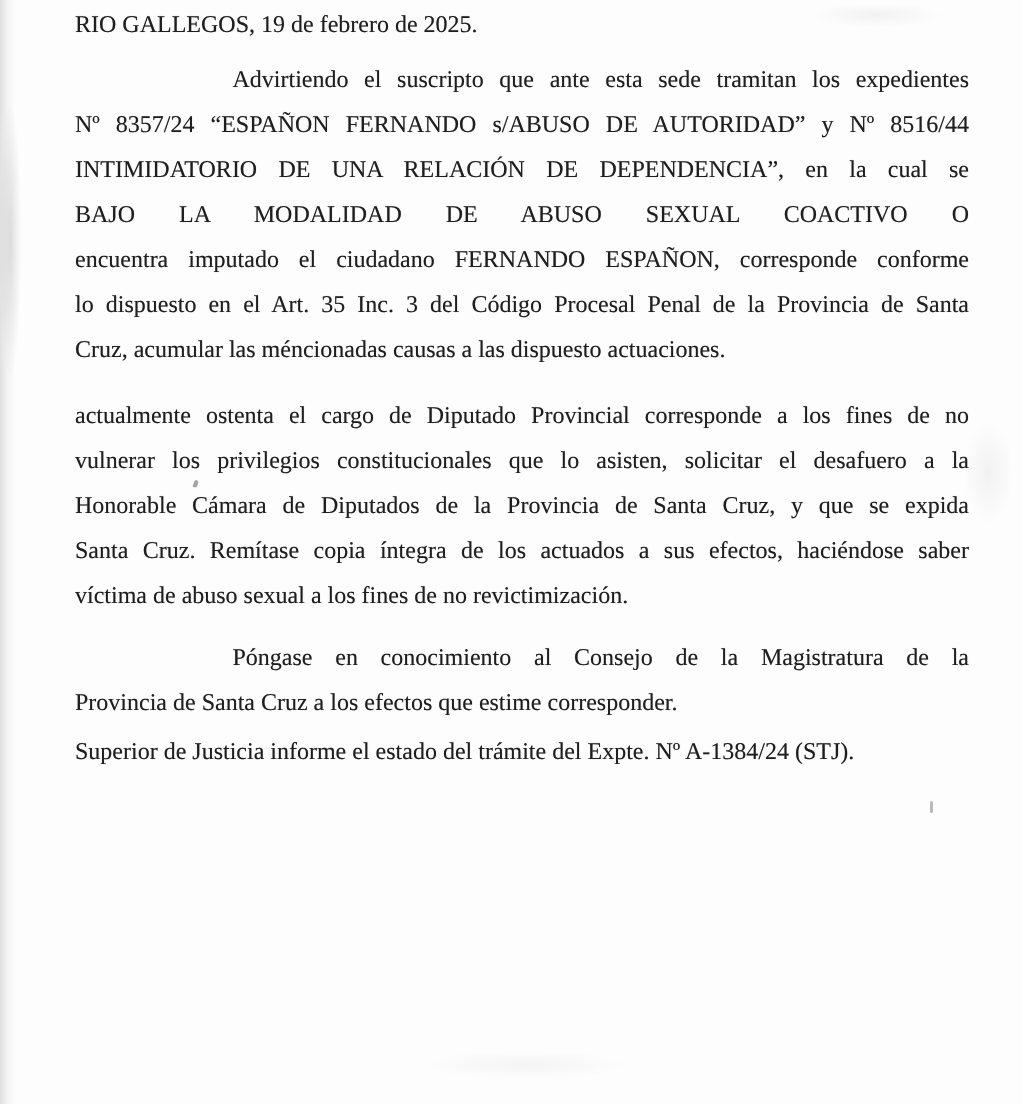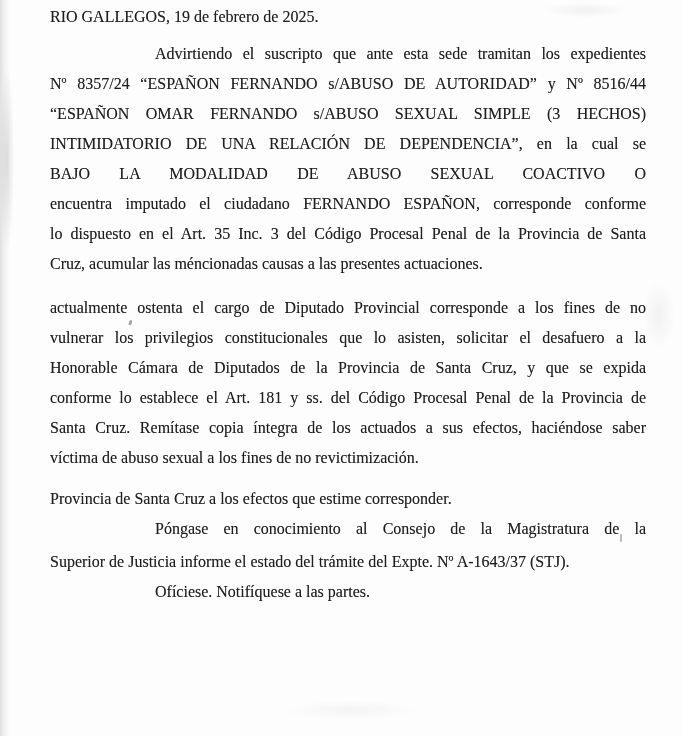--- a/index.html
+++ b/index.html
@@ -84,39 +84,34 @@
   <div class="speck speck-1"></div>
   <div class="speck speck-2"></div>
 
   <div class="doc">
       <div class="para para-1">
         <div class="line">RIO GALLEGOS, 19 de febrero de 2025.</div>
       </div>
       <div class="para para-2">
         <div class="line just first">Advirtiendo el suscripto que ante esta sede tramitan los expedientes</div>
         <div class="line just">Nº 8357/24 “ESPAÑON FERNANDO s/ABUSO DE AUTORIDAD” y Nº 8516/44</div>
-        <div class="line just">“ESPAÑON OMAR FERNANDO s/ABUSO SEXUAL SIMPLE (3 HECHOS)</div>
         <div class="line just">INTIMIDATORIO DE UNA RELACIÓN DE DEPENDENCIA”, en la cual se</div>
         <div class="line just">BAJO LA MODALIDAD DE ABUSO SEXUAL COACTIVO O</div>
         <div class="line just">encuentra imputado el ciudadano FERNANDO ESPAÑON, corresponde conforme</div>
         <div class="line just">lo dispuesto en el Art. 35 Inc. 3 del Código Procesal Penal de la Provincia de Santa</div>
-        <div class="line">Cruz, acumular las méncionadas causas a las presentes actuaciones.</div>
+        <div class="line">Cruz, acumular las méncionadas causas a las dispuesto actuaciones.</div>
       </div>
       <div class="para para-3">
         <div class="line just">actualmente ostenta el cargo de Diputado Provincial corresponde a los fines de no</div>
         <div class="line just">vulnerar los privilegios constitucionales que lo asisten, solicitar el desafuero a la</div>
         <div class="line just">Honorable Cámara de Diputados de la Provincia de Santa Cruz, y que se expida</div>
-        <div class="line just">conforme lo establece el Art. 181 y ss. del Código Procesal Penal de la Provincia de</div>
         <div class="line just">Santa Cruz. Remítase copia íntegra de los actuados a sus efectos, haciéndose saber</div>
         <div class="line">víctima de abuso sexual a los fines de no revictimización.</div>
       </div>
       <div class="para para-4">
+        <div class="line just first">Póngase en conocimiento al Consejo de la Magistratura de la</div>
         <div class="line">Provincia de Santa Cruz a los efectos que estime corresponder.</div>
-        <div class="line just first">Póngase en conocimiento al Consejo de la Magistratura de la</div>
       </div>
       <div class="para para-5">
-        <div class="line">Superior de Justicia informe el estado del trámite del Expte. Nº A-1643/37 (STJ).</div>
-      </div>
-      <div class="para para-6">
-        <div class="line first">Ofíciese. Notifíquese a las partes.</div>
+        <div class="line">Superior de Justicia informe el estado del trámite del Expte. Nº A-1384/24 (STJ).</div>
       </div>
     </div>
 </div>
 
 </body></html>

